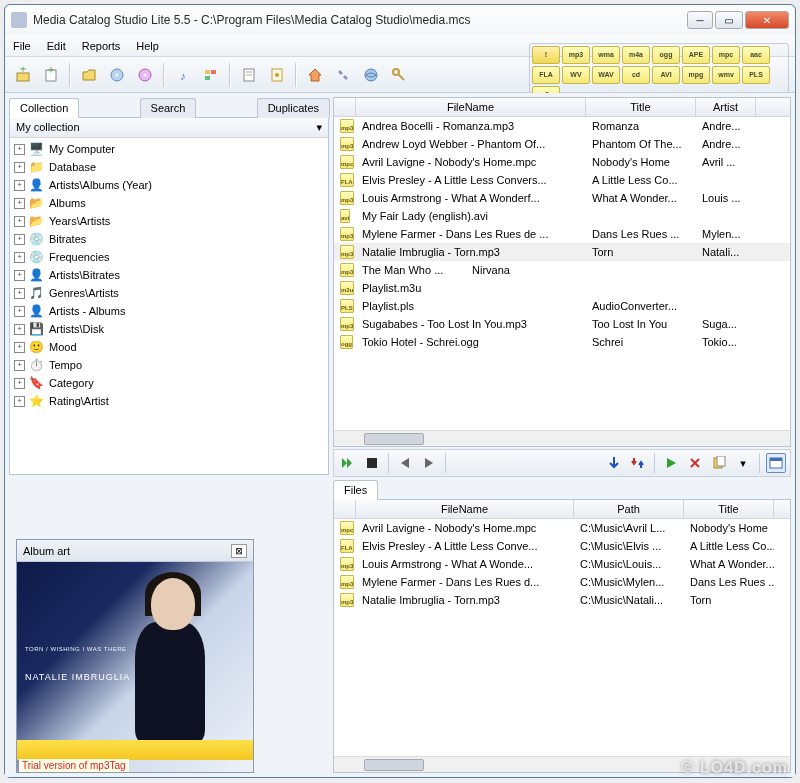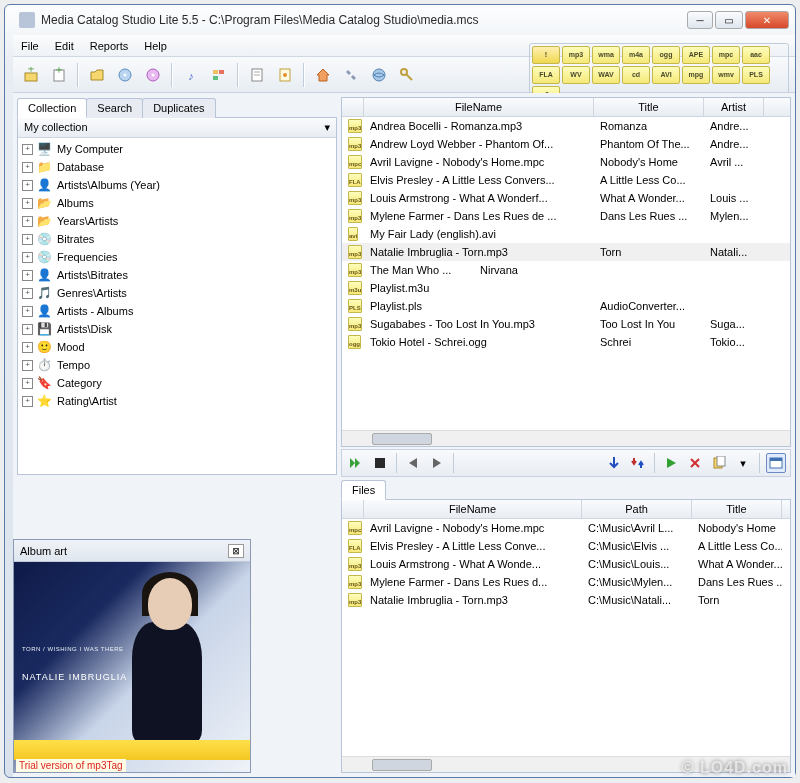--- a/index.html
+++ b/index.html
@@ -1,17 +1,17 @@
 <!DOCTYPE html>
 <html><head>
 <meta charset="utf-8">
 <style>
 * { margin: 0; padding: 0; box-sizing: border-box; font-family: Tahoma, sans-serif; font-size: 11px; }
 body { background: #eceef0; width: 800px; height: 783px; overflow: hidden; position: relative; }
-.window { background: linear-gradient(to bottom, #fdfefe, #e8edf3 8%, #d8e1ec); border: 1px solid #5a7ba8; border-radius: 6px; width: 792px; height: 774px; margin: 4px; display: flex; flex-direction: column; padding-left: 8px; }
+.window { background: linear-gradient(to bottom, #fdfefe, #e8edf3 8%, #d8e1ec); border: 1px solid #5a7ba8; border-radius: 6px; width: 792px; height: 774px; margin: 4px; display: flex; flex-direction: column; }
 .titlebar { height: 30px; display: flex; align-items: center; padding: 0 6px; }
 .titlebar-icon { width: 16px; height: 16px; background: #b8c4d8; border-radius: 2px; margin-right: 6px; }
 .titlebar-text { flex: 1; color: #2a2a2a; font-size: 12px; }
 .winbtns { display: flex; gap: 2px; }
 .winbtn { width: 28px; height: 18px; border: 1px solid #aaa; border-radius: 3px; background: linear-gradient(#fafcfe,#dfe6ef); display: flex; align-items: center; justify-content: center; cursor: pointer; font-size: 10px; }
 .winbtn.min { width: 26px; }
 .winbtn.close { background: linear-gradient(#f08a6a,#d7482a); color: #fff; width: 44px; }
 .menubar { height: 22px; background: linear-gradient(#fbfcfd,#eef2f6); display: flex; align-items: center; padding: 0 8px; gap: 16px; border-bottom: 1px solid #d0d8e2; }
 .menubar span { cursor: pointer; }
 .toolbar { height: 36px; background: linear-gradient(#f9fafc,#e7edf3); border-bottom: 1px solid #c8d2de; display: flex; align-items: center; padding: 0 6px; gap: 4px; }
@@ -19,21 +19,21 @@
 .tsep { width: 2px; height: 24px; border-left: 1px solid #c2cddb; border-right: 1px solid #fff; margin: 0 2px; }
 .filtypes { border: 1px solid #c2cddb; border-radius: 3px; padding: 2px; display: flex; flex-wrap: wrap; gap: 2px; width: 260px; margin-left: auto; }
 .ftbtn { width: 28px; height: 18px; background: linear-gradient(#fefdbb,#f5e878); border: 1px solid #c5b84a; border-radius: 2px; font-size: 7px; display: flex; align-items: center; justify-content: center; color: #4a4a2a; cursor: pointer; font-weight: bold; }
 .ftbtn.act { background: linear-gradient(#fff0b0,#f0d850); }
 
 .content { flex: 1; display: flex; background: #f0f3f7; padding: 4px; gap: 4px; position: relative; }
 .leftcol { width: 320px; display: flex; flex-direction: column; gap: 2px; }
 .rightcol { flex: 1; display: flex; flex-direction: column; gap: 2px; min-width: 0; }
 
 .panel { background: #fff; border: 1px solid #b8c4d8; display: flex; flex-direction: column; min-height: 0; }
-.tabs { display: flex; background: #f0f3f7; border-bottom: 1px solid #b8c4d8; margin: -1px -1px 0 -1px; }
+.tabs { display: flex; background: #f0f3f7; border-bottom: 1px solid #b8c4d8; margin: -1px -1px 0 -1px; justify-content: space-between; }
 .tab { padding: 3px 10px; border: 1px solid #b8c4d8; border-bottom: none; background: #e8ecf2; margin-right: -1px; cursor: pointer; border-radius: 3px 3px 0 0; position: relative; top: 1px; }
 .tab.active { background: #fff; border-bottom: 1px solid #fff; z-index: 1; }
 
 .treehdr { background: linear-gradient(#fafbfd,#e8edf3); border-bottom: 1px solid #d0d6e0; padding: 3px 6px; display: flex; text-align: right; }
 .tree { flex: 1; overflow-y: auto; padding: 2px; }
 .treeitem { display: flex; align-items: center; padding: 1px 2px; gap: 4px; cursor: pointer; white-space: nowrap; }
 .expander { width: 11px; height: 11px; border: 1px solid #888; background: #fff; display: flex; align-items: center; justify-content: center; font-size: 8px; line-height: 1; color: #555; }
 .ticon { width: 16px; height: 16px; display: inline-flex; align-items: center; justify-content: center; font-size: 12px; }
 
 .listhdr { display: flex; background: linear-gradient(#fafbfd,#e8edf3); border-bottom: 1px solid #d0d6e0; }
@@ -44,21 +44,21 @@
 .cell { padding: 1px 6px; overflow: hidden; text-overflow: ellipsis; white-space: nowrap; display: flex; align-items: center; gap: 3px; }
 .ficon { width: 16px; height: 14px; background: linear-gradient(#fefdbb,#f5e878); border: 1px solid #c5b84a; border-radius: 1px; font-size: 6px; display: inline-flex; align-items: flex-end; justify-content: center; color: #6a5a1a; font-weight: bold; padding-bottom: 1px; }
 
 .hsb { height: 16px; background: #f0f0f0; border-top: 1px solid #ddd; display: flex; align-items: center; }
 .hsb-thumb { width: 60px; height: 12px; background: #d0d6e0; border: 1px solid #aaa; border-radius: 2px; margin-left: 30px; }
 
 .midtb { height: 28px; background: linear-gradient(#f9fafc,#e7edf3); border: 1px solid #c8d2de; display: flex; align-items: center; padding: 0 4px; gap: 4px; }
 .mbtn { width: 20px; height: 20px; display: flex; align-items: center; justify-content: center; cursor: pointer; border: 1px solid transparent; border-radius: 2px; }
 .msep { width: 1px; height: 20px; background: #c2cddb; margin: 0 2px; }
 
-.albumart { position: absolute; left: 0; bottom: 4px; width: 238px; background: #f4f6f9; border: 1px solid #8a9ab4; }
+.albumart { position: absolute; left: 11px; bottom: 4px; width: 238px; background: #f4f6f9; border: 1px solid #8a9ab4; }
 .aa-title { height: 22px; background: linear-gradient(#f0f3f7,#dfe6ef); border-bottom: 1px solid #c0cad8; display: flex; align-items: center; padding: 0 6px; }
 .aa-title span:first-child { flex: 1; }
 .aa-close { width: 16px; height: 14px; border: 1px solid #999; background: #fff; display: flex; align-items: center; justify-content: center; font-size: 9px; cursor: pointer; }
 .aa-img { width: 236px; height: 210px; background: linear-gradient(135deg, #0e1a48 0%, #1a2a60 30%, #c8d4e8 55%, #eef2f8 100%); position: relative; }
 .aa-artist-name { position: absolute; left: 8px; top: 70px; color: #fff; font-size: 9px; letter-spacing: 1px; margin-top: 40px; }
 .aa-sub { position: absolute; left: 8px; top: 84px; color: #e8ecf4; font-size: 6px; letter-spacing: 0.5px; }
 .aa-person { position: absolute; right: 30px; top: 10px; width: 100px; height: 195px; }
 .aa-head { width: 44px; height: 52px; background: #e8cdb6; border-radius: 50% 50% 45% 45%; position: absolute; left: 28px; top: 6px; }
 .aa-hair { width: 56px; height: 44px; background: #1a1410; border-radius: 50% 50% 0 0; position: absolute; left: 22px; top: 0px; }
 .aa-body { width: 70px; height: 120px; background: #0e1222; position: absolute; left: 12px; top: 50px; border-radius: 30% 30% 10% 10%; }
@@ -366,44 +366,44 @@
               </div>
               <div class="cell" style="width:110px">
                 <span>What A Wonder...</span>
               </div>
               <div class="cell" style="width:60px">
                 <span>Louis ...</span>
               </div>
             </div>
             <div class="row">
               <div class="cell" style="width:22px">
+                <span class="ficon">avi</span>
+              </div>
+              <div class="cell" style="width:230px">
+                <span>My Fair Lady (english).avi</span>
+              </div>
+              <div class="cell" style="width:110px">
+                <span></span>
+              </div>
+              <div class="cell" style="width:60px">
+                <span></span>
+              </div>
+            </div>
+            <div class="row">
+              <div class="cell" style="width:22px">
                 <span class="ficon">mp3</span>
               </div>
               <div class="cell" style="width:230px">
                 <span>Mylene Farmer - Dans Les Rues de ...</span>
               </div>
               <div class="cell" style="width:110px">
                 <span>Dans Les Rues ...</span>
               </div>
               <div class="cell" style="width:60px">
                 <span>Mylen...</span>
-              </div>
-            </div>
-            <div class="row">
-              <div class="cell" style="width:22px">
-                <span class="ficon">avi</span>
-              </div>
-              <div class="cell" style="width:230px">
-                <span>My Fair Lady (english).avi</span>
-              </div>
-              <div class="cell" style="width:110px">
-                <span></span>
-              </div>
-              <div class="cell" style="width:60px">
-                <span></span>
               </div>
             </div>
             <div class="row sel">
               <div class="cell" style="width:22px">
                 <span class="ficon">mp3</span>
               </div>
               <div class="cell" style="width:230px">
                 <span>Natalie Imbruglia - Torn.mp3</span>
               </div>
               <div class="cell" style="width:110px">

